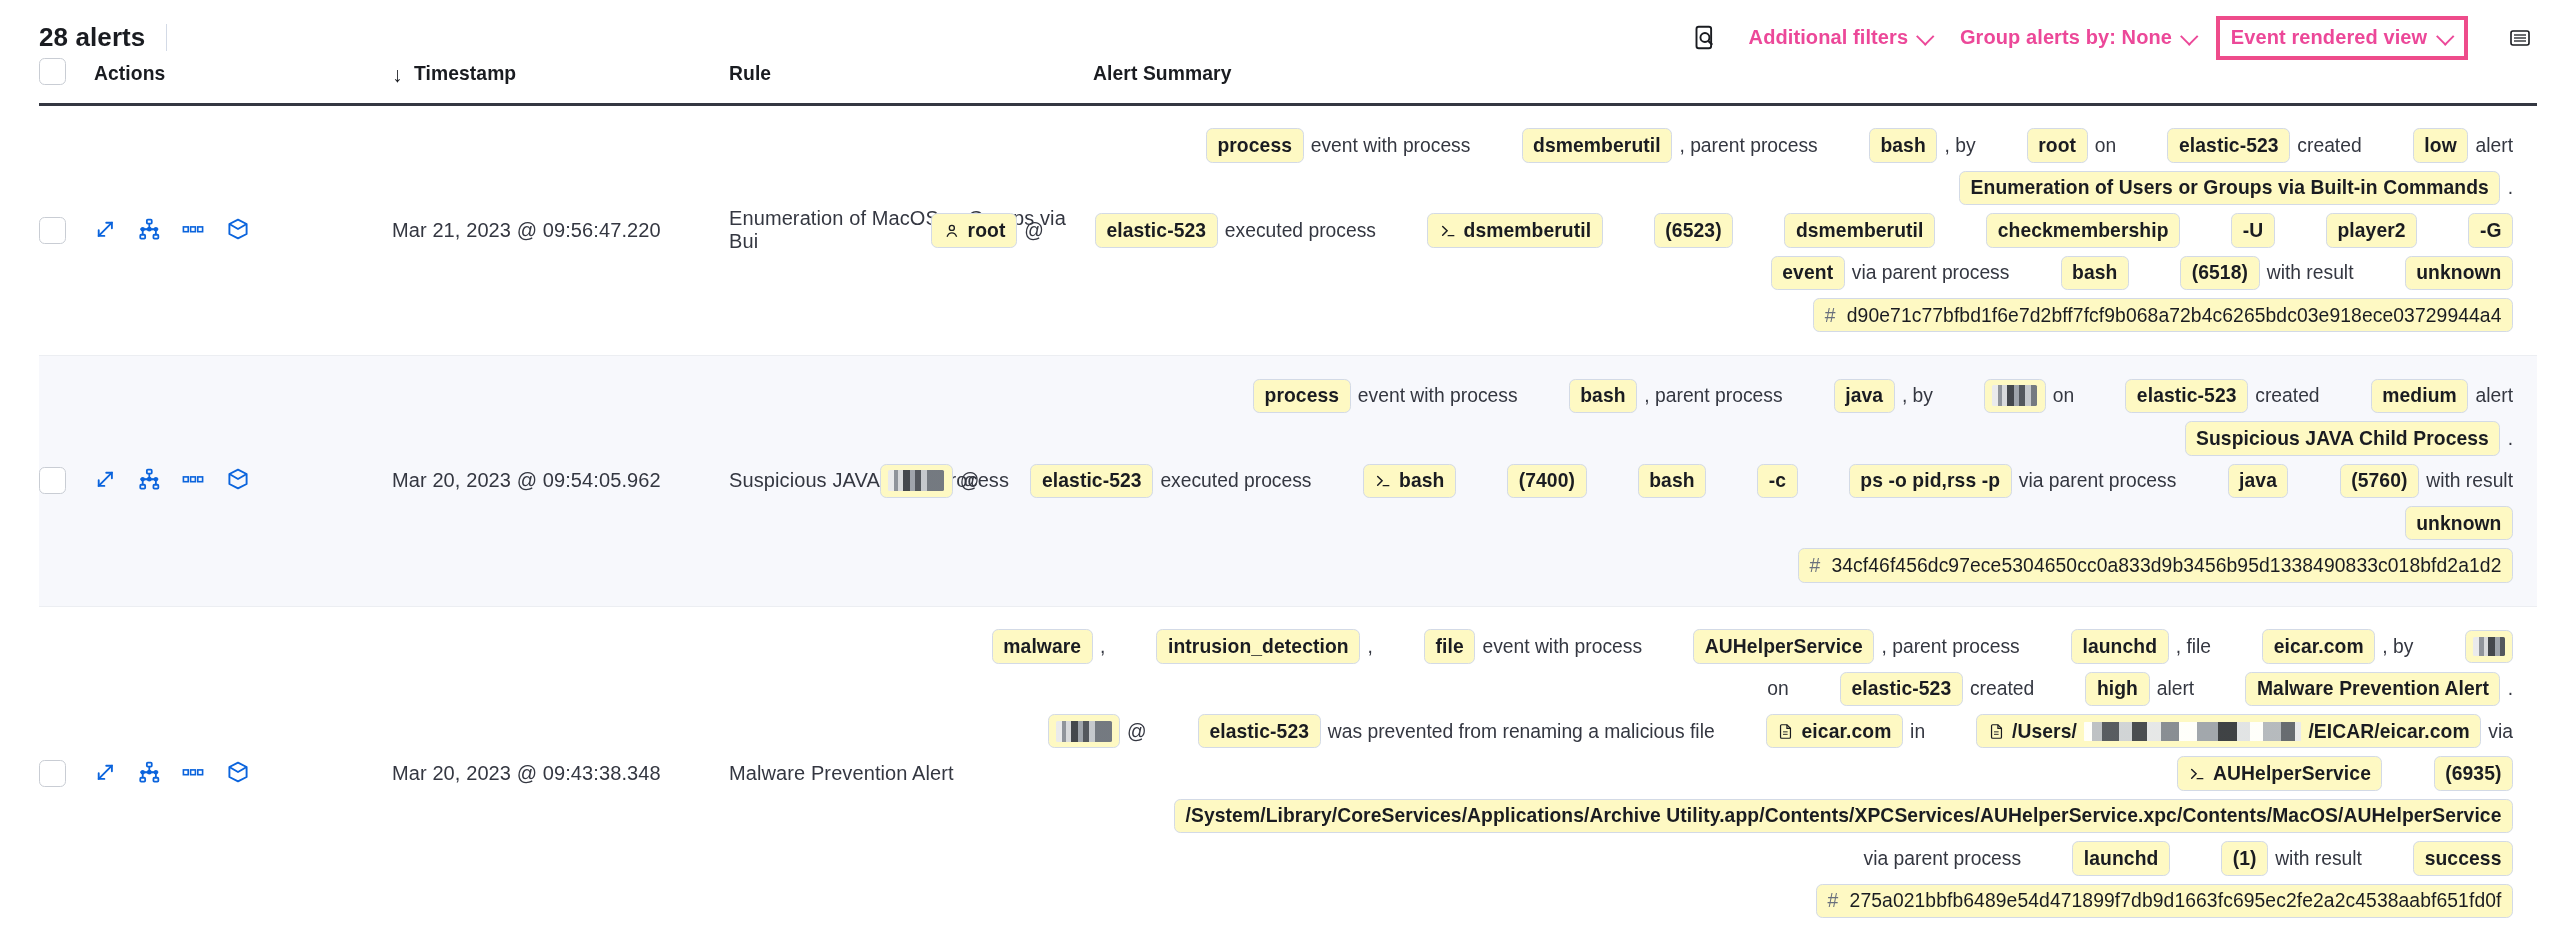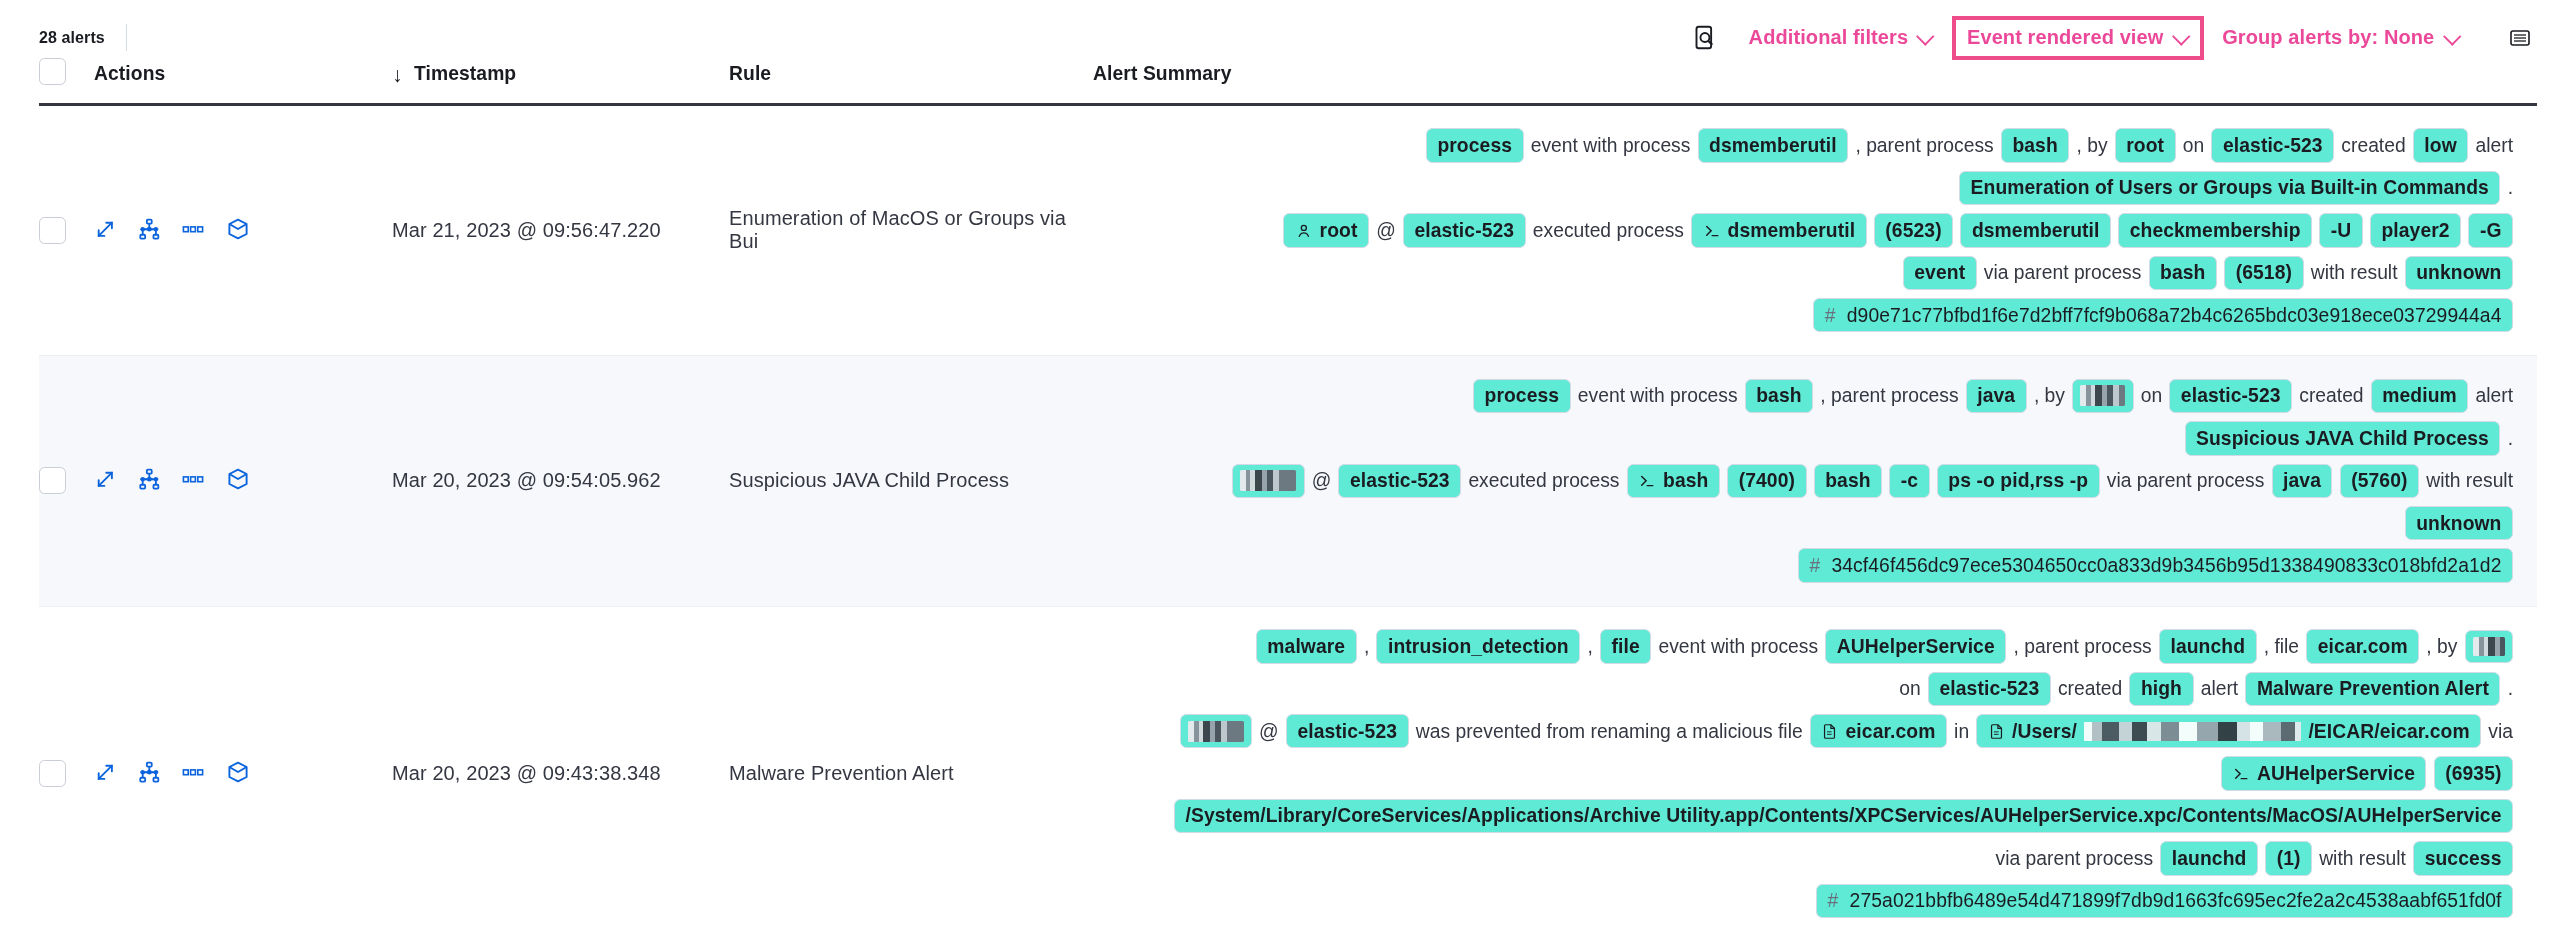--- a/index.html
+++ b/index.html
@@ -22,21 +22,21 @@
   }
 
   
   .toolbar {
     display: flex;
     align-items: center;
     height: 58px;
     padding-top: 17.7px;
   }
   .alert-count {
-    font-size: 16px;
+    font-size: 26px;
     font-weight: 700;
     color: #1a1c21;
     letter-spacing: 0.1px;
   }
   .vsep {
     width: 0.8px;
     height: 27px;
     background: #d3dae6;
     margin: 0 21px;
   }
@@ -164,29 +164,30 @@
     font-size: 19.3px;
     color: #343741;
     line-height: 1.1;
     justify-content: flex-end;
   }
   .txt { white-space: pre; }
   .pill {
     display: inline-flex;
     align-items: center;
     gap: 7.2px;
-    background: #5eead4;
+    background: #fef9c3;
     border: 0.8px solid #d3dae6;
     border-radius: 6.4px;
     padding: 5.6px 10.5px;
     font-size: 19.3px;
     font-weight: 700;
     color: #1a1c21;
     white-space: nowrap;
     letter-spacing: 0.1px;
+    margin-left: 44px;
   }
   .pill.hash { font-weight: 400; color: #1a1c21; }
   .pill.hash .hsym { color: #69707d; font-weight: 400; margin-right: 4px; }
   .pill.redact { padding: 5.6px 7.2px; }
 
   .redact-img {
     display: inline-block;
     width: 45px; height: 21px;
     background:
       linear-gradient(90deg,
@@ -233,27 +234,27 @@
           <circle cx="11.5" cy="12" r="4"></circle>
           <line x1="14.6" y1="15.1" x2="18" y2="18.5" stroke-width="2"></line>
         </svg>
       </span>
 
       <span class="tb-link">
         <span>Additional filters</span>
         <i class="chev"></i>
       </span>
 
+      <span class="tb-link">
+        <span>Group alerts by: None</span>
+        <i class="chev"></i>
+      </span>
+
       <span class="tb-link tb-highlight">
         <span>Event rendered view</span>
-        <i class="chev"></i>
-      </span>
-
-      <span class="tb-link">
-        <span>Group alerts by: None</span>
         <i class="chev"></i>
       </span>
 
       <span class="kbd-btn">
         <svg width="24" height="24" viewBox="0 0 24 24" fill="none" stroke="#1a1c21" stroke-width="1.6">
           <rect x="3" y="5" width="18" height="14" rx="2"></rect>
           <line x1="6" y1="9" x2="18" y2="9" stroke-width="1.3"></line>
           <line x1="6" y1="12" x2="18" y2="12" stroke-width="1.3"></line>
           <line x1="6" y1="15" x2="18" y2="15" stroke-width="1.3"></line>
         </svg>

